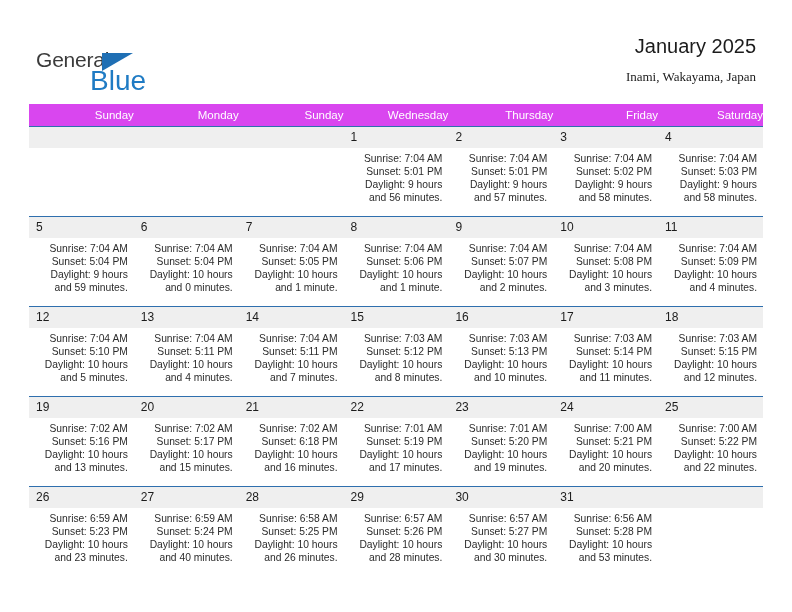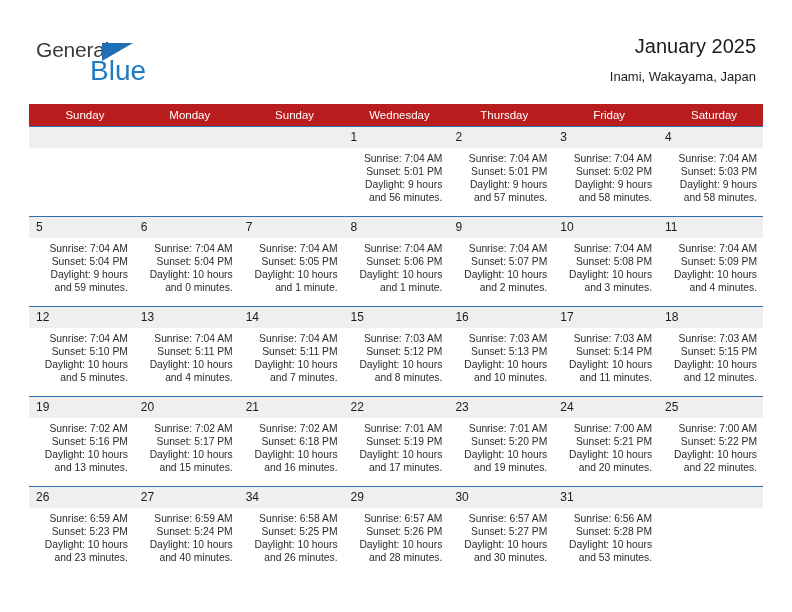--- a/index.html
+++ b/index.html
@@ -22,21 +22,21 @@
   
   .header {
     position: absolute;
     left: 0; top: 0;
     width: 792px;
     height: 104px;
   }
   .logo {
     position: absolute;
     left: 36px;
-    top: 38px;
+    top: 48px;
     width: 130px;
     height: 46px;
     text-align: right;
   }
   .logo-general {
     position: absolute;
     left: 0; top: 0;
     font-size: 21px;
     color: #3b3b3b;
     letter-spacing: -0.2px;
@@ -69,37 +69,38 @@
     color: #1c1c1c;
     line-height: 32px;
     font-weight: normal;
     margin: 0;
   }
   .cal-subtitle {
     font-size: 13px;
     color: #1c1c1c;
     line-height: 18px;
     margin: 6px 0 0 0;
+    font-family: Liberation Serif, serif;
   }
 
   
   .cal {
     position: absolute;
     left: 29px;
     top: 104px;
     width: 734px;
     border-collapse: collapse;
     table-layout: fixed;
   }
   .cal th {
-    background: #b91c1c;
+    background: #d946ef;
     color: #ffffff;
     font-size: 11.5px;
     font-weight: normal;
-    text-align: center;
+    text-align: right;
     padding: 5px 0 5px 7px;
     height: 21px;
     line-height: 12px;
   }
   .cal td {
     width: 104.85px;
     vertical-align: top;
     padding: 0;
     border-top: 1.4px solid #2f6fae;
     background: #ffffff;
@@ -412,21 +413,21 @@
           <td>
             <span class="daynum">27</span>
             <div class="cell-body">
               <div>Sunrise: 6:59 AM</div>
               <div>Sunset: 5:24 PM</div>
               <div>Daylight: 10 hours</div>
               <div>and 40 minutes.</div>
             </div>
           </td>
           <td>
-            <span class="daynum">34</span>
+            <span class="daynum">28</span>
             <div class="cell-body">
               <div>Sunrise: 6:58 AM</div>
               <div>Sunset: 5:25 PM</div>
               <div>Daylight: 10 hours</div>
               <div>and 26 minutes.</div>
             </div>
           </td>
           <td>
             <span class="daynum">29</span>
             <div class="cell-body">

